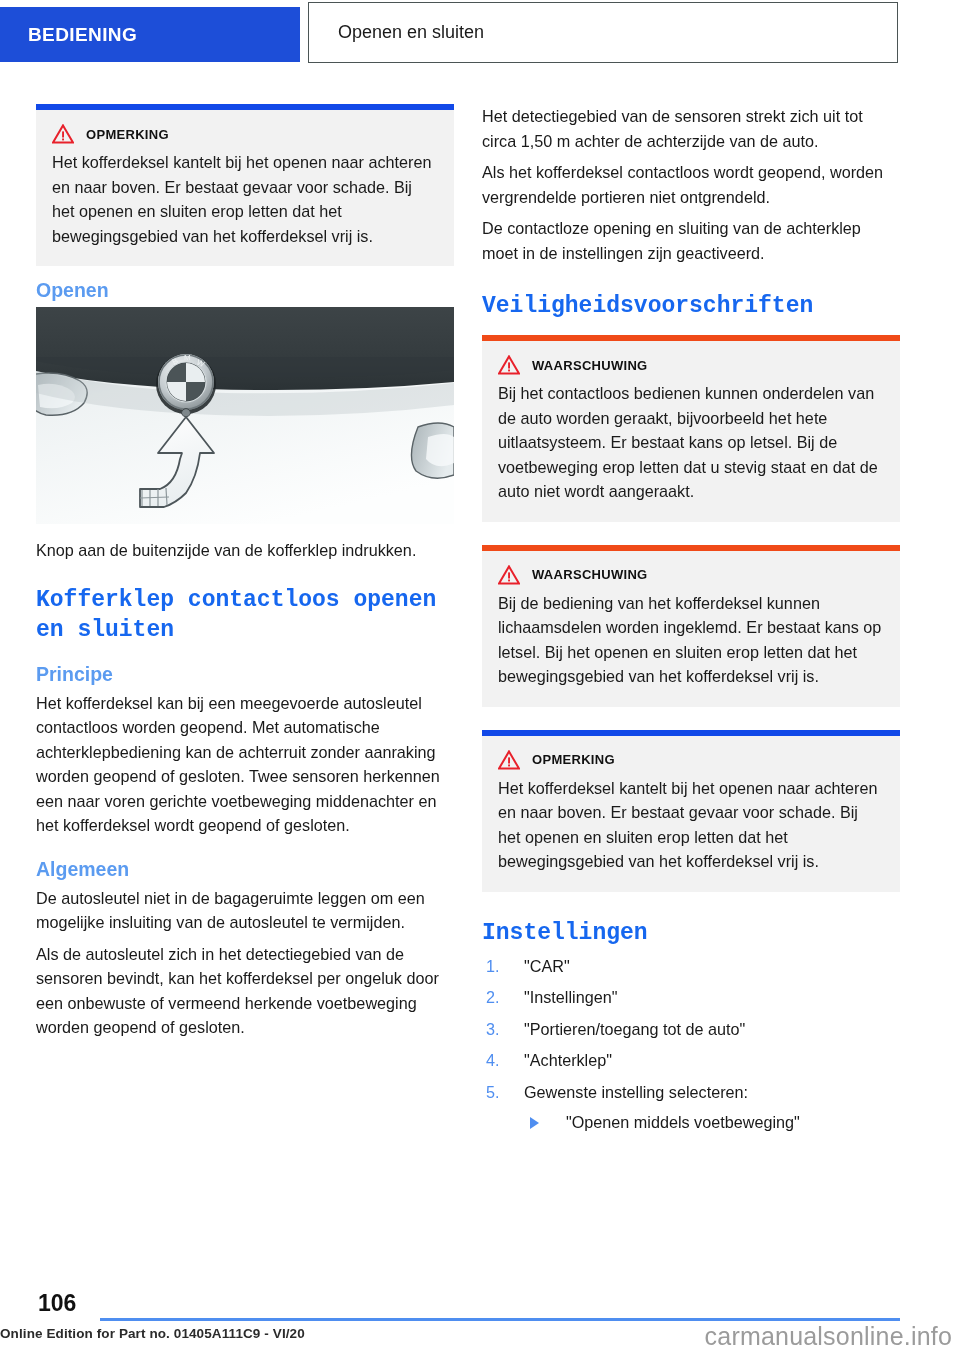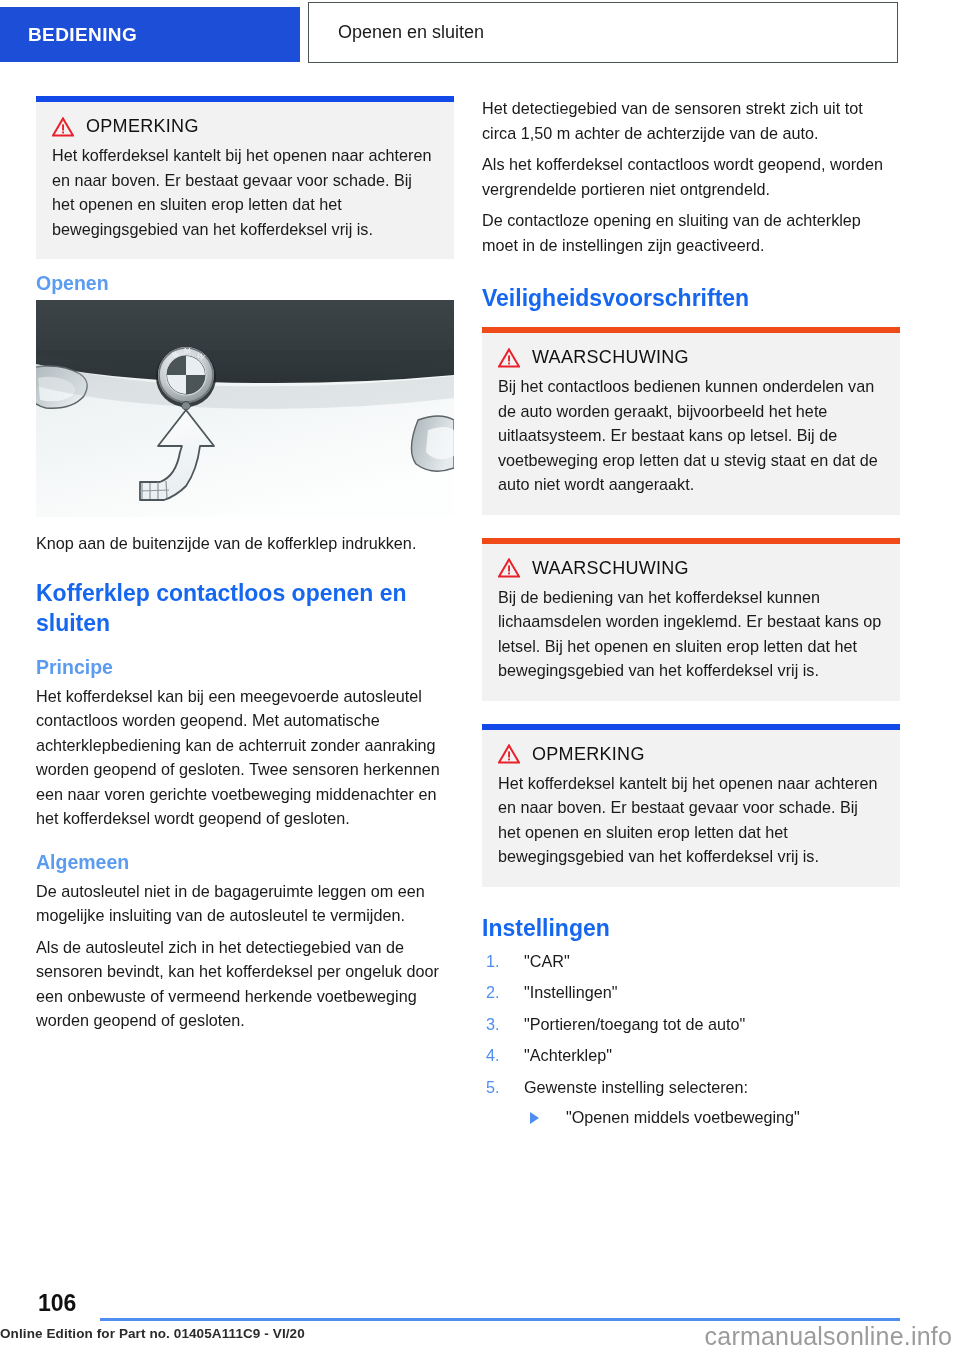--- a/index.html
+++ b/index.html
@@ -57,39 +57,40 @@
 
   
   .page {
     position: absolute;
     top: 96px;
     left: 0;
     width: 960px;
   }
   .col {
     position: absolute;
-    top: 0;
+    top: 8px;
     width: 418px;
   }
   .col-left  { left: 36px; }
   .col-right { left: 482px; }
 
   
   p.body {
     margin: 0 0 7px 0;
     font-size: 16.2px;
     line-height: 24.5px;
     color: #1a1a1a;
   }
   h2.blue-head {
     margin: 8px 0 8px 0;
     font-size: 23px;
     line-height: 30px;
     font-weight: bold;
     color: #1667ef;
+    font-family: Liberation Mono, monospace;
   }
   h3.sub-head {
     margin: 0 0 4px 0;
     font-size: 19.5px;
     line-height: 26px;
     font-weight: bold;
     color: #5b9bf0;
   }
 
   
@@ -108,22 +109,22 @@
   .notice.note::before    { background: #1249e8; }
   .notice.warning::before { background: #f04a18; }
 
   .notice-title {
     display: flex;
     align-items: center;
     gap: 12px;
     margin: 4px 0 6px 0;
   }
   .notice-title .label {
-    font-weight: normal;
-    font-size: 18px;
+    font-weight: bold;
+    font-size: 13px;
     letter-spacing: 0.3px;
     color: #111111;
   }
   .warn-tri { width: 22px; height: 20px; display: block; flex: 0 0 auto; }
   .notice p.body { margin: 0; }
 
   
   .figure {
     width: 418px;
     height: 217px;

